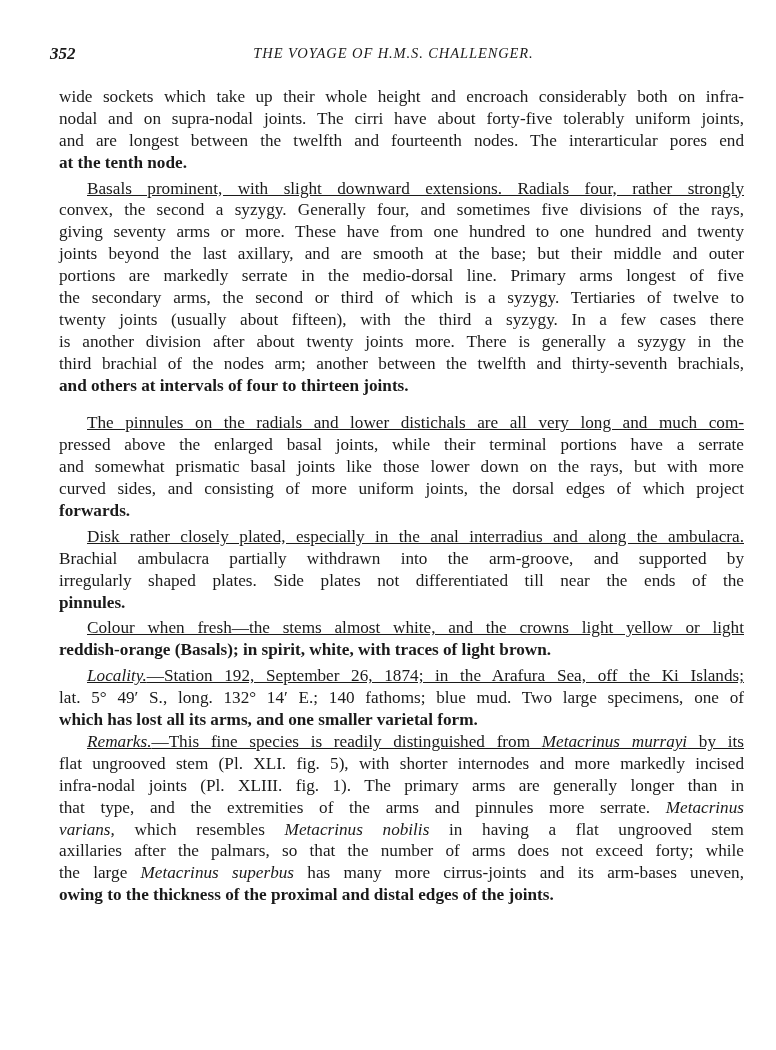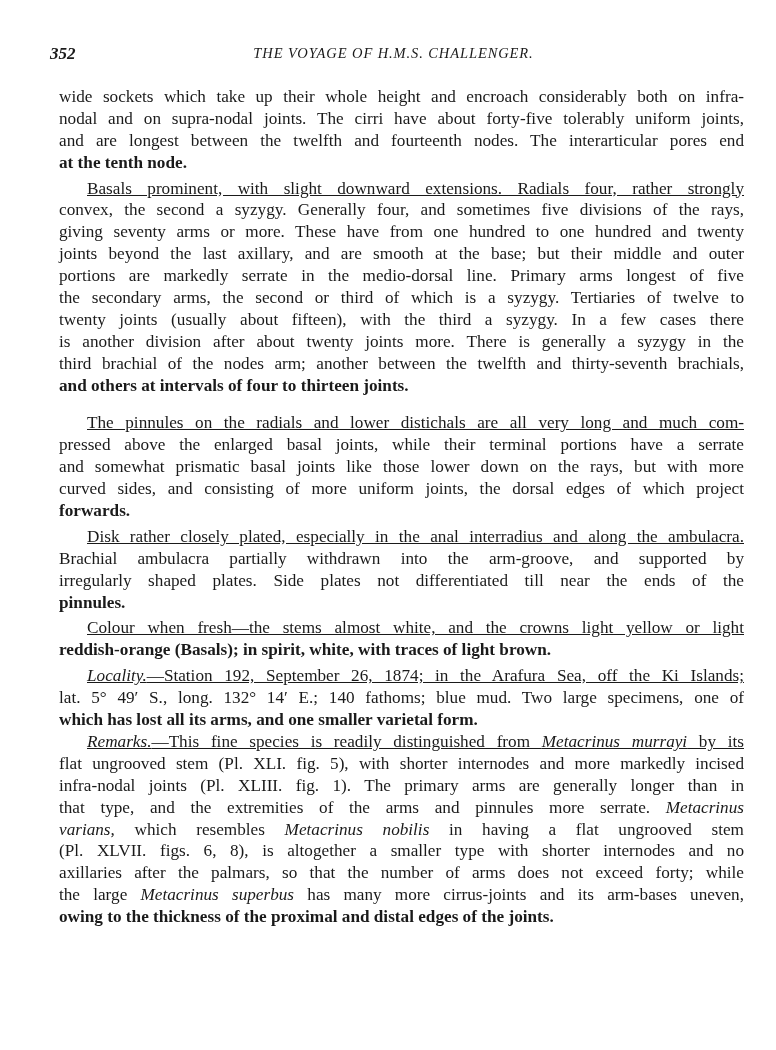--- a/index.html
+++ b/index.html
@@ -70,19 +70,18 @@
       <span class="line">lat. 5° 49′ S., long. 132° 14′ E.; 140 fathoms; blue mud.  Two large specimens, one of</span>
       <span class="line last">which has lost all its arms, and one smaller varietal form.</span>
     </div>
 
     <div style="">
       <span class="line indent"><span class="it">Remarks.</span><span>—This fine species is readily distinguished from </span><span class="it">Metacrinus murrayi</span><span> by its</span></span>
       <span class="line">flat ungrooved stem (Pl. XLI. fig. 5), with shorter internodes and more markedly incised</span>
       <span class="line">infra-nodal joints (Pl. XLIII. fig. 1).  The primary arms are generally longer than in</span>
       <span class="line"><span>that type, and the extremities of the arms and pinnules more serrate.  </span><span class="it">Metacrinus</span></span>
       <span class="line"><span class="it">varians,</span><span> which resembles </span><span class="it">Metacrinus nobilis</span><span> in having a flat ungrooved stem</span></span>
-      <span class="line">(Pl. XLVII. figs. 6, 8), is altogether a smaller type with shorter internodes and no</span>
       <span class="line">axillaries after the palmars, so that the number of arms does not exceed forty; while</span>
       <span class="line"><span>the large </span><span class="it">Metacrinus superbus</span><span> has many more cirrus-joints and its arm-bases uneven,</span></span>
       <span class="line last">owing to the thickness of the proximal and distal edges of the joints.</span>
     </div>
   </div>
 </div>
 
 </body></html>

